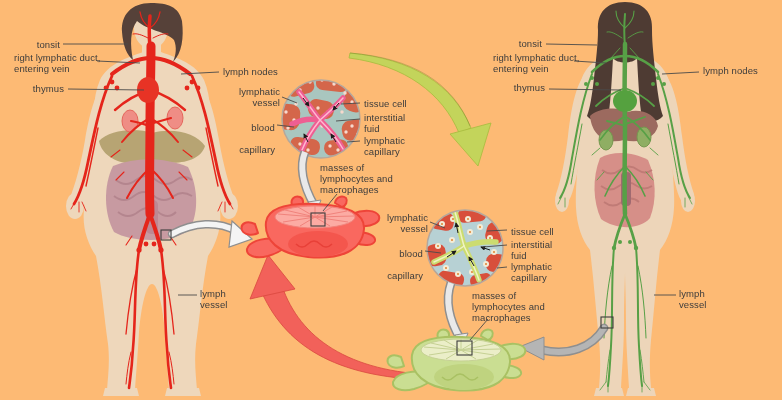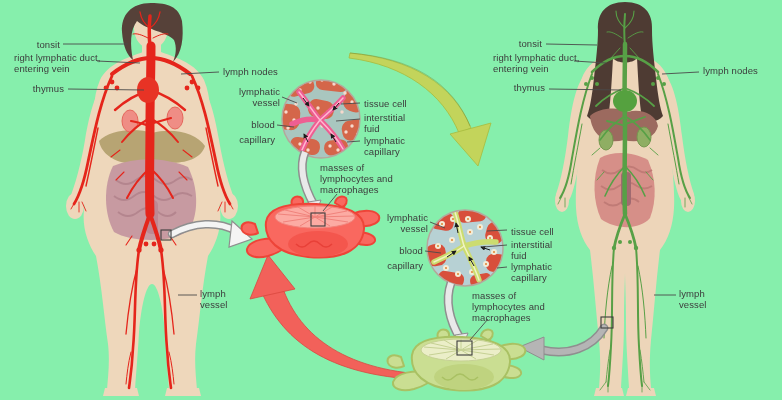--- a/index.html
+++ b/index.html
@@ -1,22 +1,22 @@
 <!DOCTYPE html>
 <html><head>
 <meta charset="utf-8">
 <style>
   html,body{margin:0;padding:0;background:#fff;}
-  .stage{position:relative;width:782px;height:400px;background:#86efac;overflow:hidden;
+  .stage{position:relative;width:782px;height:400px;background:#fdba74;overflow:hidden;
          font-family:"Liberation Sans",sans-serif;}
   .stage svg{position:absolute;left:0;top:0;}
   .lbl{position:absolute;font-size:9.5px;line-height:11px;color:#3c3c3c;
        white-space:pre-line;letter-spacing:.1px;z-index:5;}
   .r{text-align:right;}
-  .lh14{line-height:15px;}
+  .lh14{line-height:22px;}
 </style>
 </head>
 <body>
 
 <div class="stage">
 
 <svg width="782" height="400" viewBox="0 0 782 400">
   <defs>
     <clipPath id="clipR">
           <circle cx="321" cy="119" r="39"></circle>

